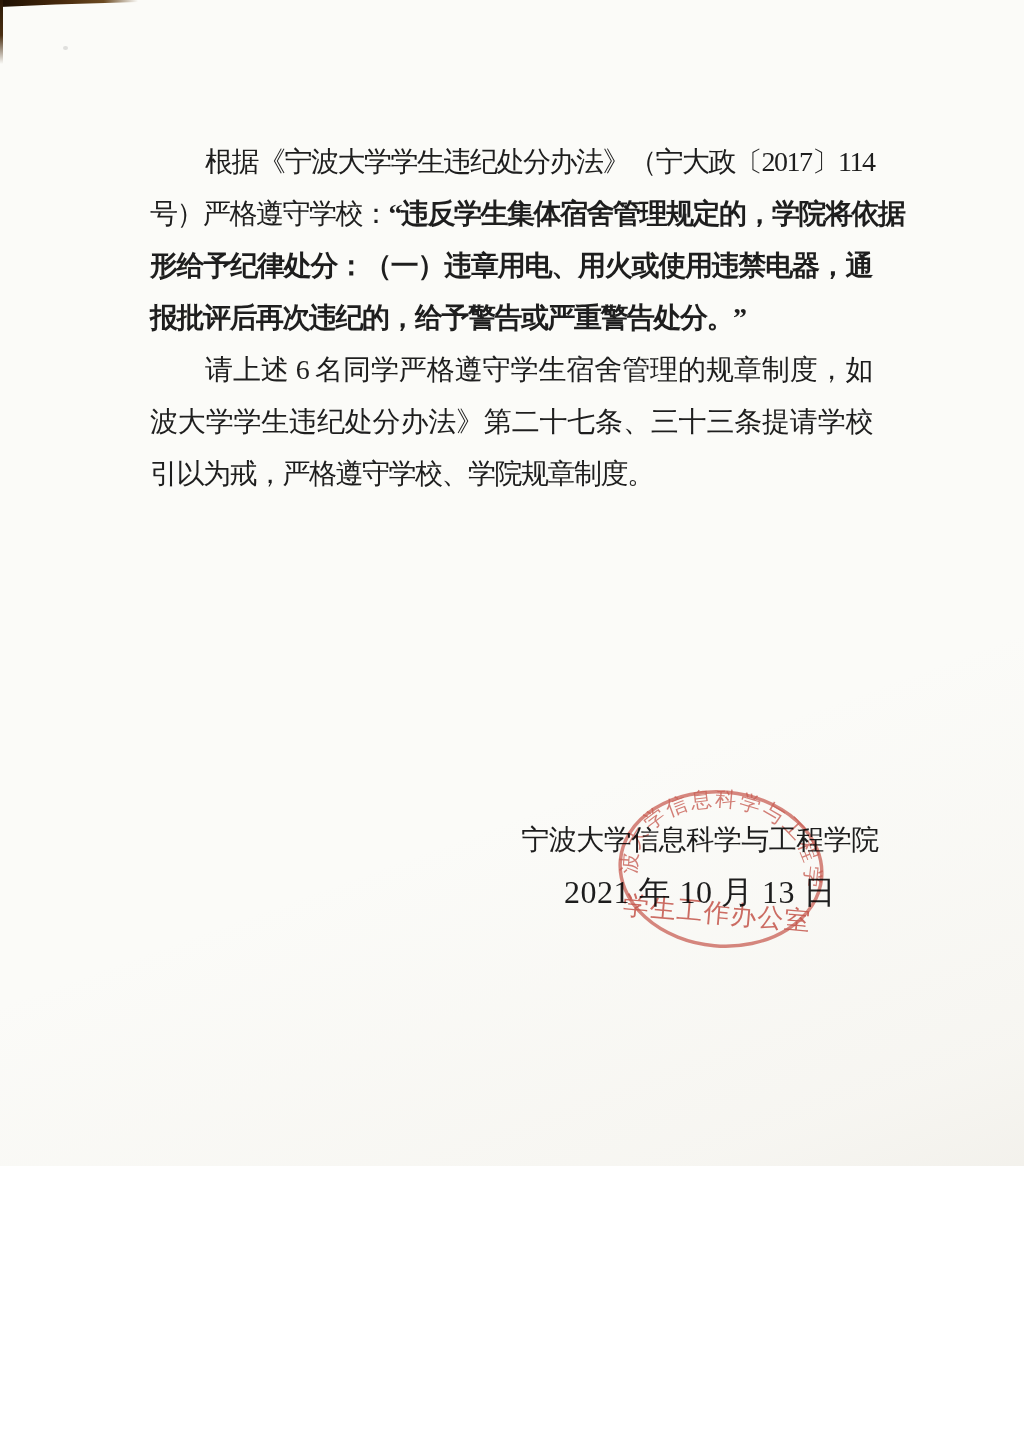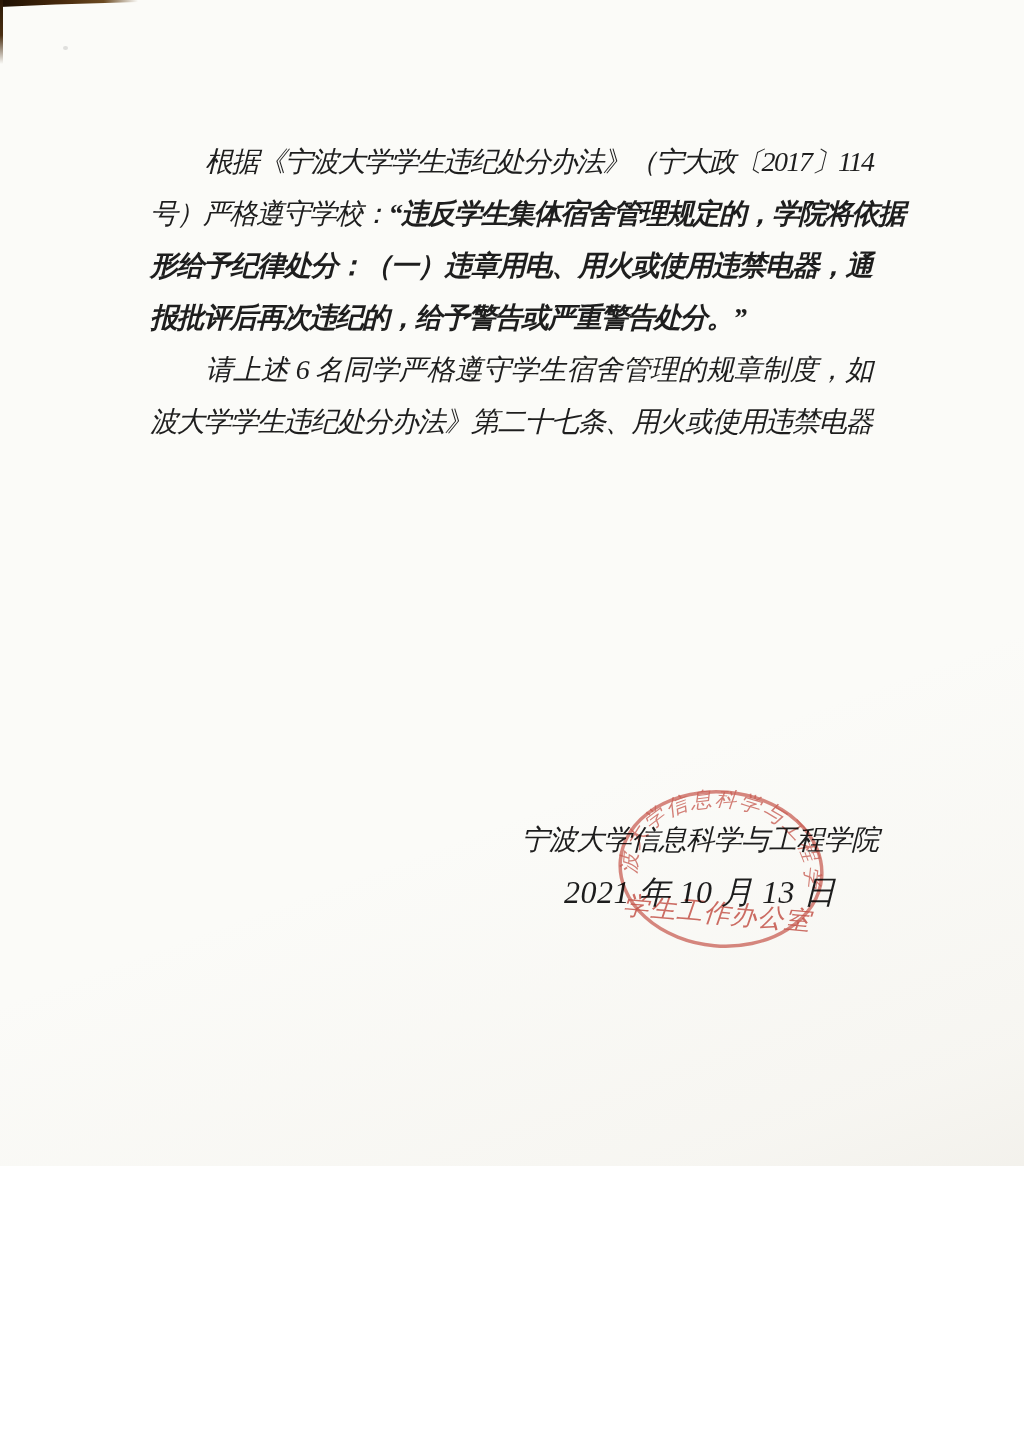--- a/index.html
+++ b/index.html
@@ -6,21 +6,20 @@
   body {
     width: 1024px; height: 1448px;
     font-family: "Liberation Serif", "DejaVu Serif", serif;
     overflow: hidden;
   }
   .page {
     position: relative;
     width: 1024px; height: 1166px;
     background: #fbfbf8;
     overflow: hidden;
-    font-style: italic;
   }
   
   .scan-tone {
     position: absolute; inset: 0;
     background: linear-gradient(160deg, rgba(255,255,255,0) 65%, rgba(208,198,182,0.10) 92%, rgba(200,190,172,0.16) 100%);
     pointer-events: none;
   }
 
   
   .doc-body {
@@ -101,21 +100,22 @@
 <div class="page">
 
   <div class="scan-tone"></div>
 
   <div class="doc-body">
       <div class="line fill indent"><span class="seg">根据《宁波大学学生违纪处分办法》（宁大政〔2017〕114</span></div>
       <div class="line fill"><span class="seg">号）严格遵守学校：</span><span class="seg bold">“违反学生集体宿舍管理规定的，学院将依据</span></div>
       <div class="line fill"><span class="seg bold">形给予纪律处分：（一）违章用电、用火或使用违禁电器，通</span></div>
       <div class="line"><span class="seg bold">报批评后再次违纪的，给予警告或严重警告处分。”</span></div>
       <div class="line fill indent"><span class="seg">请上述 6 名同学严格遵守学生宿舍管理的规章制度，如</span></div>
-      <div class="line fill"><span class="seg">波大学学生违纪处分办法》第二十七条、用火或使用违禁电器</span></div>
+      <div class="line fill"><span class="seg">波大学学生违纪处分办法》第二十七条、三十三条提请学校</span></div>
+      <div class="line"><span class="seg">引以为戒，严格遵守学校、学院规章制度。</span></div>
     </div>
 
   <div class="signoff">
     <div class="sig">宁波大学信息科学与工程学院</div>
     <div class="date">2021 年 10 月 13 日</div>
   </div>
 
   <svg class="stamp" viewBox="0 0 290 215" xmlns="http://www.w3.org/2000/svg" aria-hidden="true">
     <g transform="rotate(5 136 104)">
       <ellipse cx="136" cy="104" rx="101" ry="77" fill="none" stroke-width="3.5" opacity="0.75" stroke="#c9544a"></ellipse>

